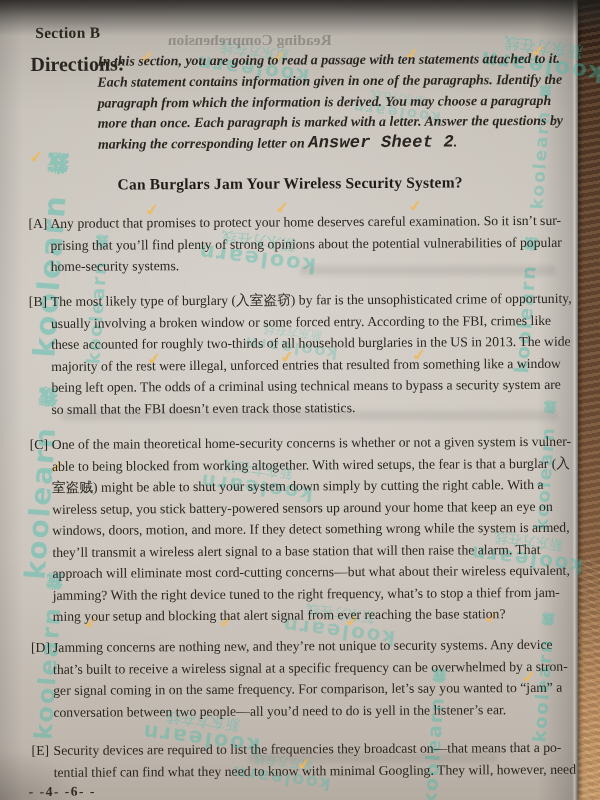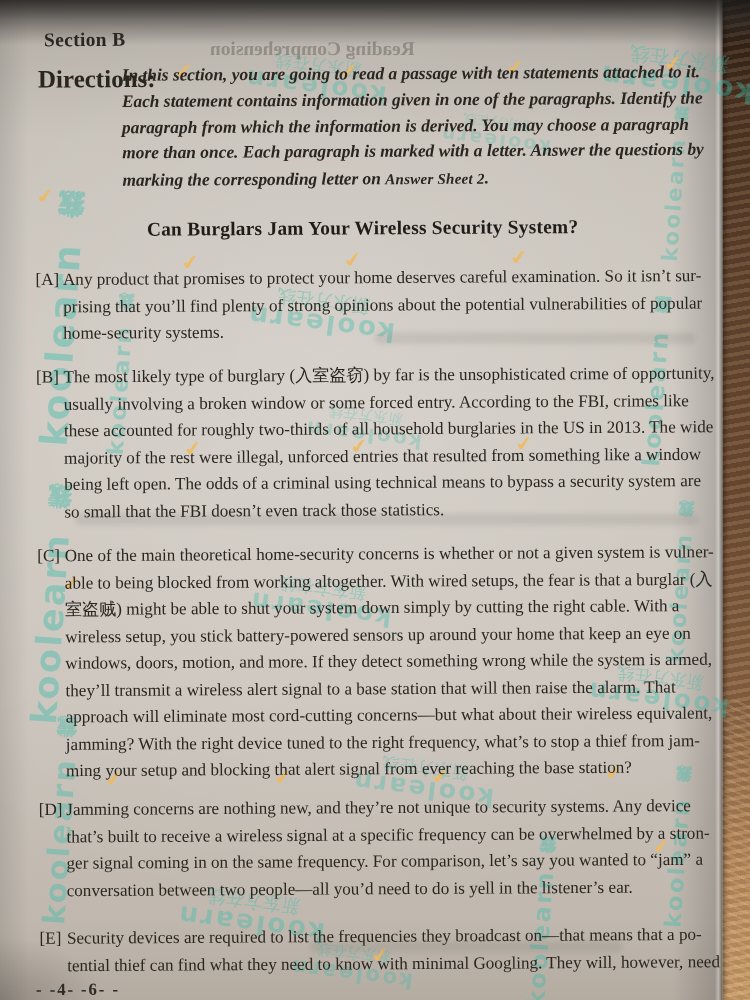--- a/index.html
+++ b/index.html
@@ -48,21 +48,21 @@
 
   
   .content{position:absolute;left:0;top:0;width:578px;height:800px;
     transform:rotate(-0.35deg);transform-origin:40px 0;color:#29251f;}
   .section-heading{position:absolute;left:35px;top:24px;font-size:15.5px;font-weight:bold;letter-spacing:.3px;}
   .directions-label{position:absolute;left:30px;top:53px;font-size:20px;font-weight:bold;}
   .directions-lines{position:absolute;left:97px;top:52px;width:462px;
     font-style:italic;font-size:13.9px;font-weight:600;}
   .directions-lines .line,.dir-last{height:20.8px;line-height:20.8px;white-space:nowrap;}
   .dir-last{position:absolute;left:97px;top:135.2px;font-style:italic;font-size:13.9px;font-weight:600;}
-  .answer-sheet{font-family:Liberation Serif, serif;font-weight:bold;font-size:12px;letter-spacing:.2px;}
+  .answer-sheet{font-family:Liberation Mono, monospace;font-weight:bold;font-size:17px;letter-spacing:.2px;}
   .passage-title{position:absolute;left:0;top:176px;width:578px;text-align:center;
     font-size:15.5px;font-weight:bold;letter-spacing:.2px;color:#201d19;}
   .para{position:absolute;left:27px;width:538px;font-size:13.7px;}
   .para .para-label{position:absolute;left:0;top:0;line-height:21.5px;}
   .para .para-lines{margin-left:22px;}
   .para .line{height:21.5px;line-height:21.5px;white-space:nowrap;}
   .para-a{top:213px;} .para-b{top:291px;} .para-c{top:434px;}
   .para-d{top:637px;} .para-e{top:740px;}
   .page-footer{position:absolute;left:24px;top:784px;font-size:13.5px;font-weight:bold;letter-spacing:1.5px;color:#2f2b26;}
 </style>

